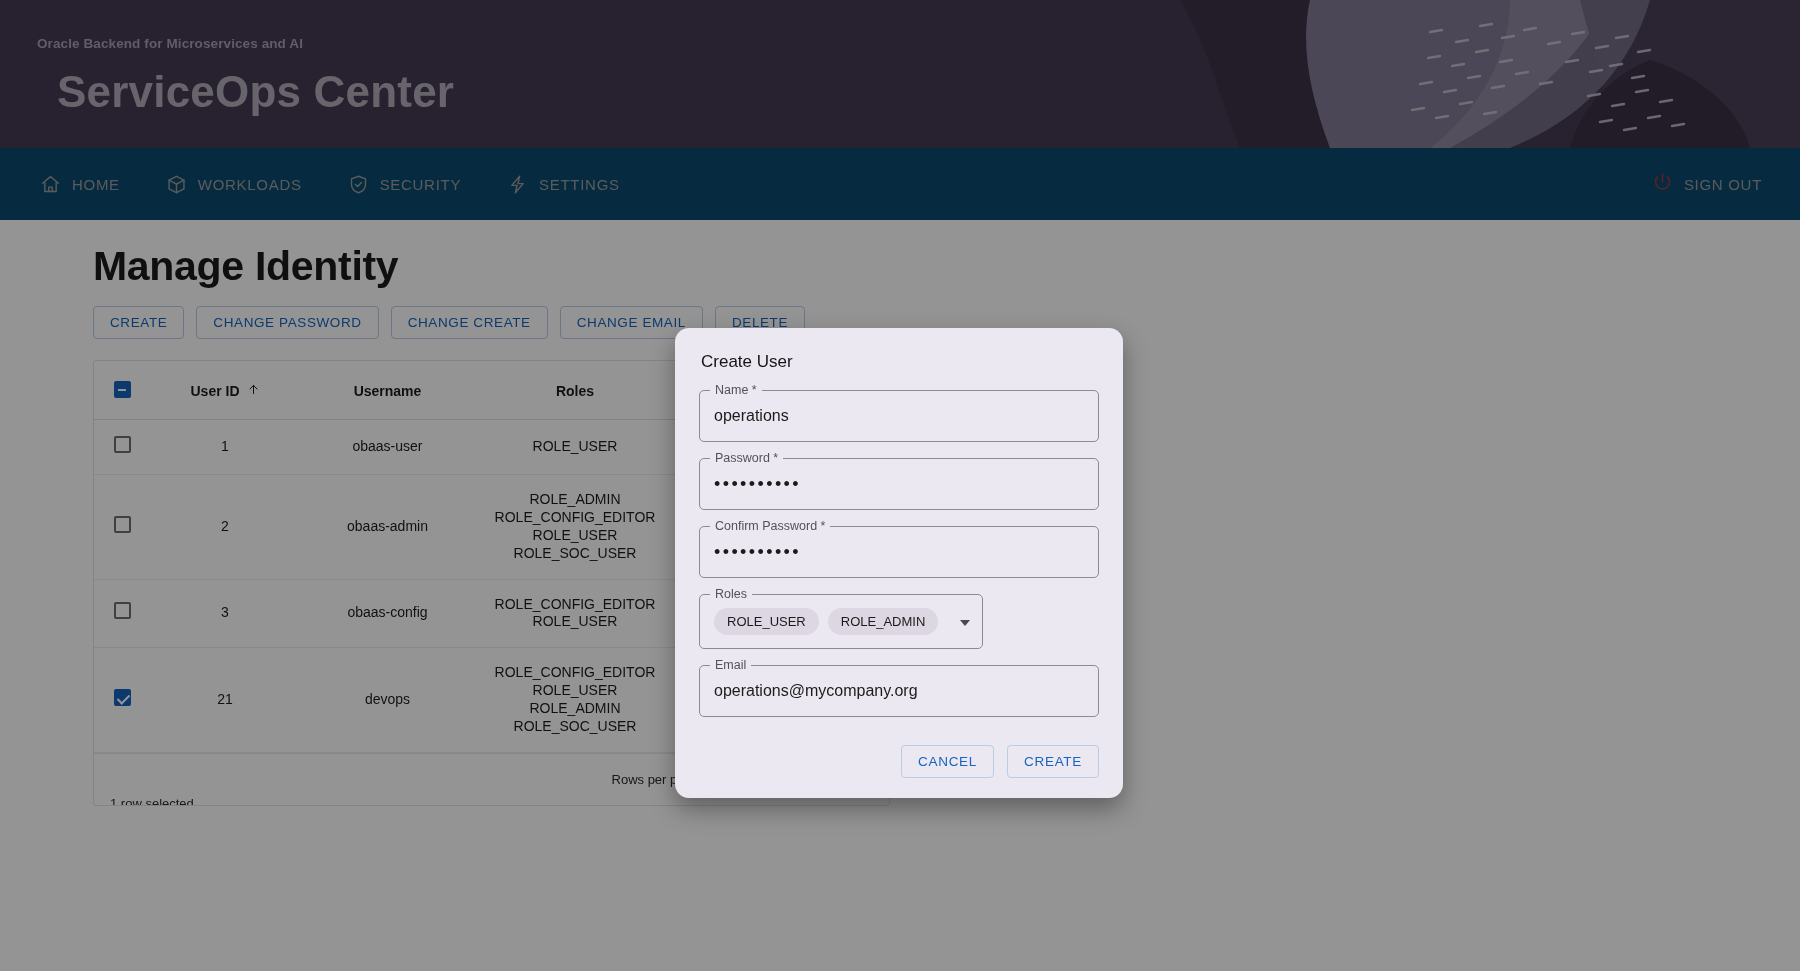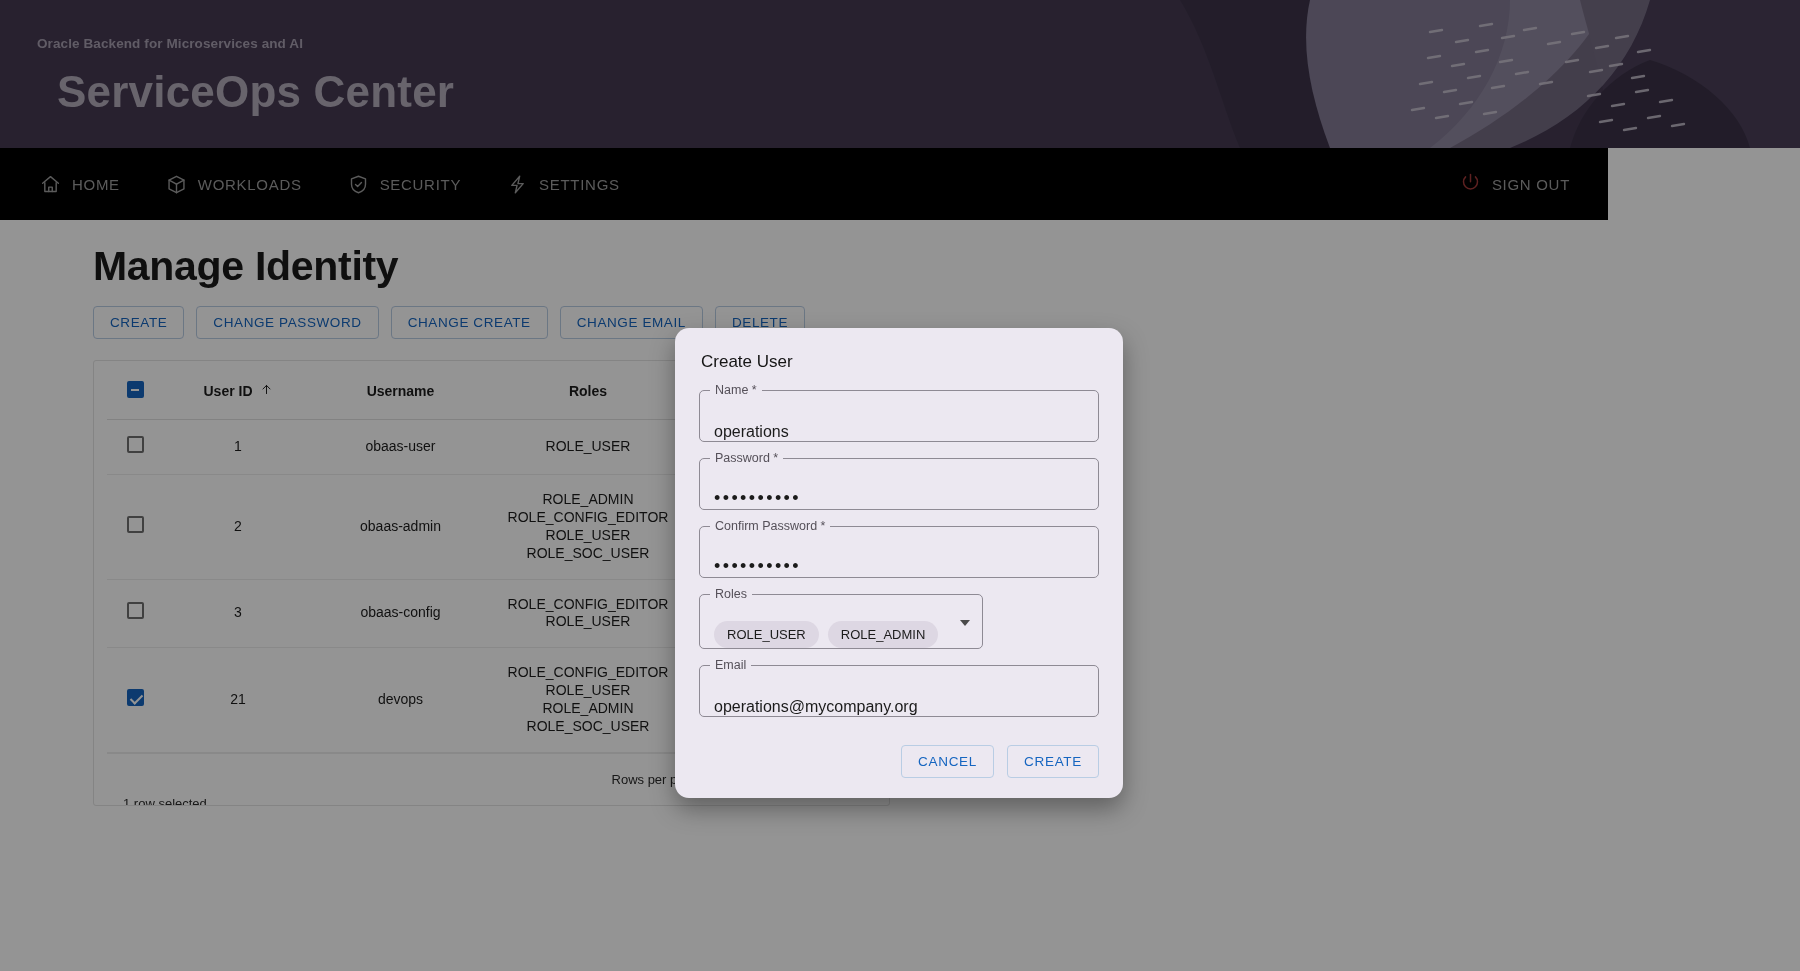--- a/index.html
+++ b/index.html
@@ -26,22 +26,22 @@
     margin-top: 36px;
     font-size: 13.5px; font-weight: bold; color: #a79fb0; letter-spacing: 0.1px;
   }
   .banner-title {
     margin-top: 16px;
     font-size: 44px; font-weight: 700; color: #b3acbb; letter-spacing: 0.2px; margin-left: 20px;
   }
 
   
   .navbar {
-    position: absolute; left: 0; top: 148px; width: 1608px; height: 72px;
-    background: #000000;
+    position: absolute; left: 0; top: 148px; width: 1800px; height: 72px;
+    background: #0c4a6e;
   }
   .nav-items { position: absolute; left: 36px; top: 0; height: 72px; display: flex; align-items: center; gap: 38px; }
   .nav-item {
     display: flex; align-items: center; gap: 11px;
     color: #9e9e9e; font-size: 15px; letter-spacing: 0.7px;
     cursor: pointer; padding: 6px 4px;
   }
   .nav-item svg { display: block; }
   .signout {
     position: absolute; right: 38px; top: 0; height: 72px;
@@ -67,21 +67,20 @@
     cursor: pointer; white-space: nowrap;
   }
 
   
   .table-card {
     position: absolute; left: 93px; top: 140px; width: 797px;
     background: #fff;
     border: 1px solid #e3e3e3;
     border-radius: 3px;
     overflow: hidden;
-    padding-left: 13px;
   }
   table.users { width: 100%; border-collapse: collapse; table-layout: fixed; }
   table.users th {
     font-size: 14px; font-weight: bold; color: #1d1d1d;
     padding: 20px 4px 18px 4px;
     border-bottom: 1px solid #e0e0e0;
     text-align: center; vertical-align: middle;
   }
   table.users td {
     font-size: 14px; color: #1d1d1d;
@@ -146,21 +145,21 @@
   }
   .modal-title {
     font-size: 17px; color: #151515; font-weight: 400;
     margin: 2px 0 18px 2px;
   }
 
   
   .field { position: relative; margin-bottom: 16px; }
   .field .box {
     border: 1px solid #8e8a94; border-radius: 5px;
-    height: 52px; display: flex; align-items: flex-end;
+    height: 52px; display: flex; align-items: center;
     padding: 0 14px;
   }
   .field .legend {
     position: absolute; left: 11px; top: -7px;
     background: #ece8f1; padding: 0 5px;
     font-size: 12.5px; color: #555059; line-height: 14px;
     white-space: nowrap;
   }
   .field .value { font-size: 16px; color: #1b1b1b; }
   .field .dots { font-size: 18px; color: #1b1b1b; letter-spacing: 2.4px; }

